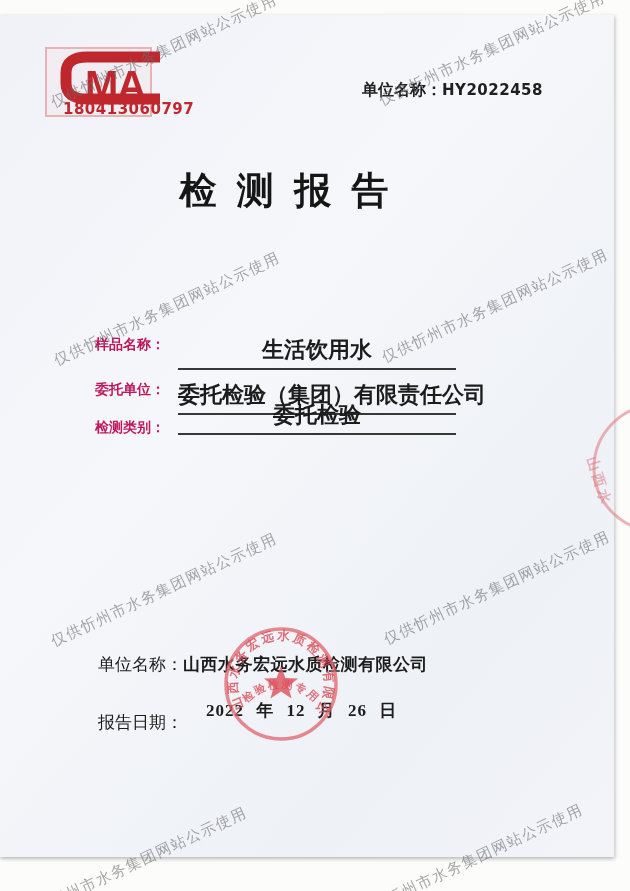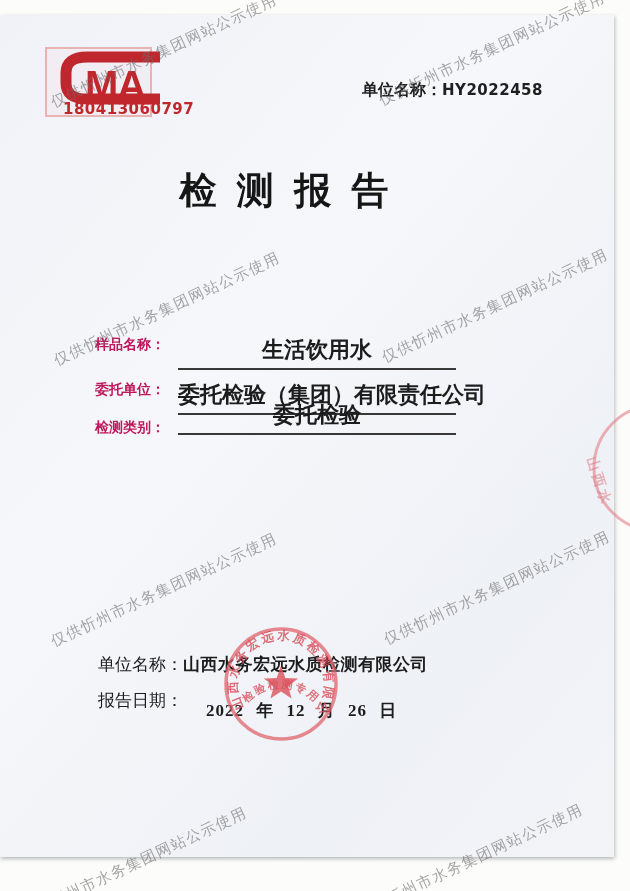--- a/index.html
+++ b/index.html
@@ -37,21 +37,21 @@
     font-size:22px; font-weight:bold; color:#1c1c1c;
     border-bottom:2px solid #383838; padding-bottom:3px; white-space:nowrap;
   }
   .r1l { top:336px; } .r1v { top:335px; }
   .r2l { top:381px; } .r2v { top:380px; }
   .r3l { top:419px; } .r3v { top:400px; }
   
   .ft-label { position:absolute; left:98px; font-size:17px; font-weight:normal; color:#1c1c1c; white-space:nowrap; }
   .ft-value { position:absolute; font-size:17px; font-weight:bold; color:#1c1c1c; white-space:nowrap; }
   .fa { top:653px; } .fav { left:183px; top:653px; letter-spacing:0.5px; }
-  .fb { top:689px; } .fbv { left:197px; top:699px; word-spacing:7px; letter-spacing:1px;margin-left:9px; }
+  .fb { top:711px; } .fbv { left:197px; top:699px; word-spacing:7px; letter-spacing:1px;margin-left:9px; }
   
   .seal { position:absolute; left:204px; top:607px; width:154px; height:154px; z-index:6; }
   
   .edge-seal { position:absolute; left:573px; top:398px; width:57px; height:145px; z-index:5; }
   
   .wm {
     position:absolute; z-index:20; white-space:nowrap;
     font-family:"Liberation Sans","DejaVu Sans",sans-serif;
     font-size:15px; letter-spacing:1.5px; color:rgba(108,108,108,0.60);
     transform:rotate(-25deg); transform-origin:left center;

